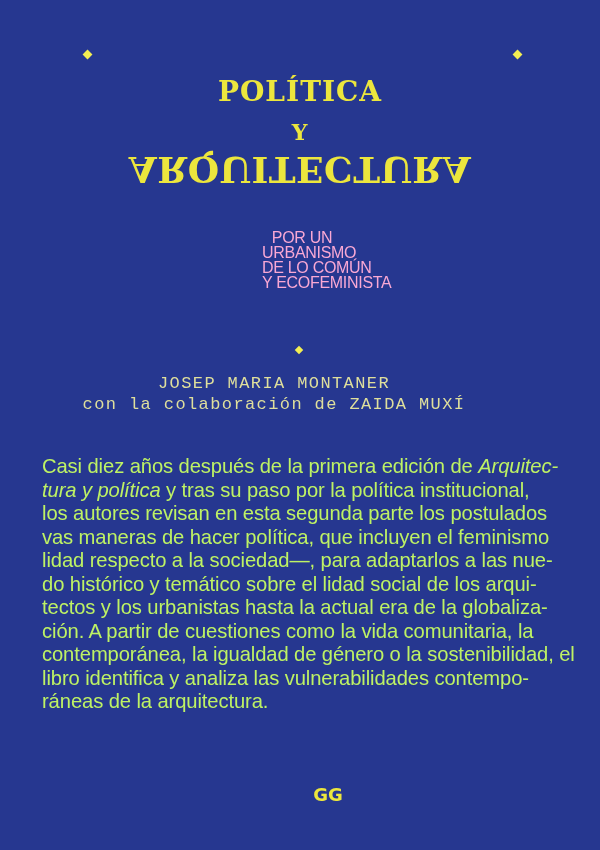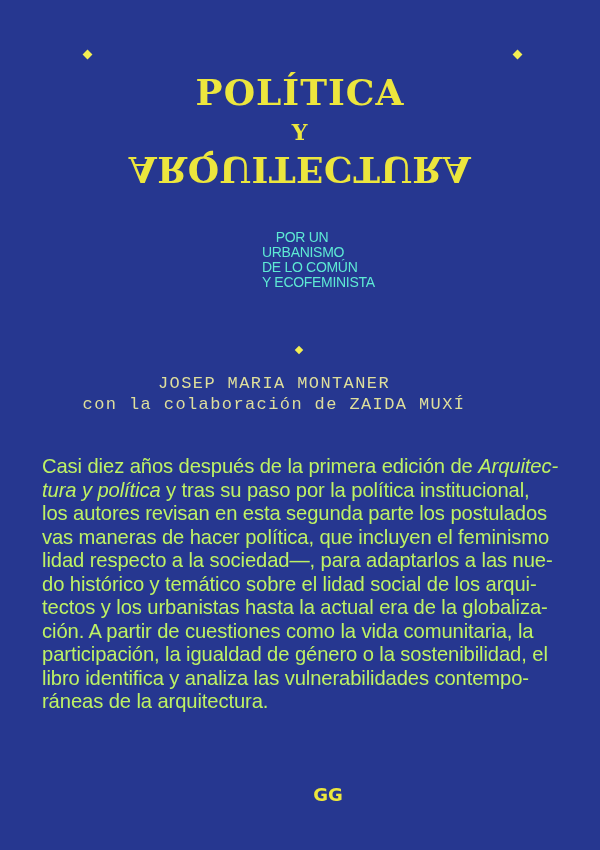--- a/index.html
+++ b/index.html
@@ -35,43 +35,43 @@
       left: 0;
       width: 600px;
       text-align: center;
       color: #ece63d;
       font-family: "DejaVu Serif", serif;
       font-weight: bold;
       letter-spacing: 1px;
     }
     .title.t1 {
       top: 72px;
-      font-size: 36px;
+      font-size: 28px;
       line-height: 40px;
     }
     .title.t2 {
       top: 119px;
       font-size: 22px;
       line-height: 26px;
     }
     .title.t3 {
       top: 150px;
       font-size: 36px;
       line-height: 40px;
       transform: scaleY(-1);
       letter-spacing: 0.5px;
     }
 
     .subtitle {
       position: absolute;
       left: 262px;
       top: 230px;
-      color: #5eead4;
+      color: #f9a8d4;
       font-family: "Liberation Sans", sans-serif;
-      font-size: 14px;
+      font-size: 16px;
       line-height: 15px;
       text-align: center;
       width: 80px;
       white-space: nowrap;
     }
     .subtitle div {
       display: block;
       text-align: center;
       letter-spacing: -0.3px;
     }
@@ -151,20 +151,20 @@
 
   <div class="blurb">
     <span class="line"><span>Casi diez años después de la primera edición de </span><em>Arquitec-</em><span></span></span>
     <span class="line"><span></span><em>tura y política</em><span> y tras su paso por la política institucional,</span></span>
     <span class="line">los autores revisan en esta segunda parte los postulados</span>
     <span class="line">vas maneras de hacer política, que incluyen el feminismo</span>
     <span class="line">lidad respecto a la sociedad—, para adaptarlos a las nue-</span>
     <span class="line">do histórico y temático sobre el lidad social de los arqui-</span>
     <span class="line">tectos y los urbanistas hasta la actual era de la globaliza-</span>
     <span class="line">ción. A partir de cuestiones como la vida comunitaria, la</span>
-    <span class="line">participación, la igualdad de género o la sostenibilidad, el</span>
+    <span class="line">contemporánea, la igualdad de género o la sostenibilidad, el</span>
     <span class="line">libro identifica y analiza las vulnerabilidades contempo-</span>
     <span class="line">ráneas de la arquitectura.</span>
   </div>
 
   <div class="publisher-logo">GG</div>
 
 </div>
 
 </body></html>

